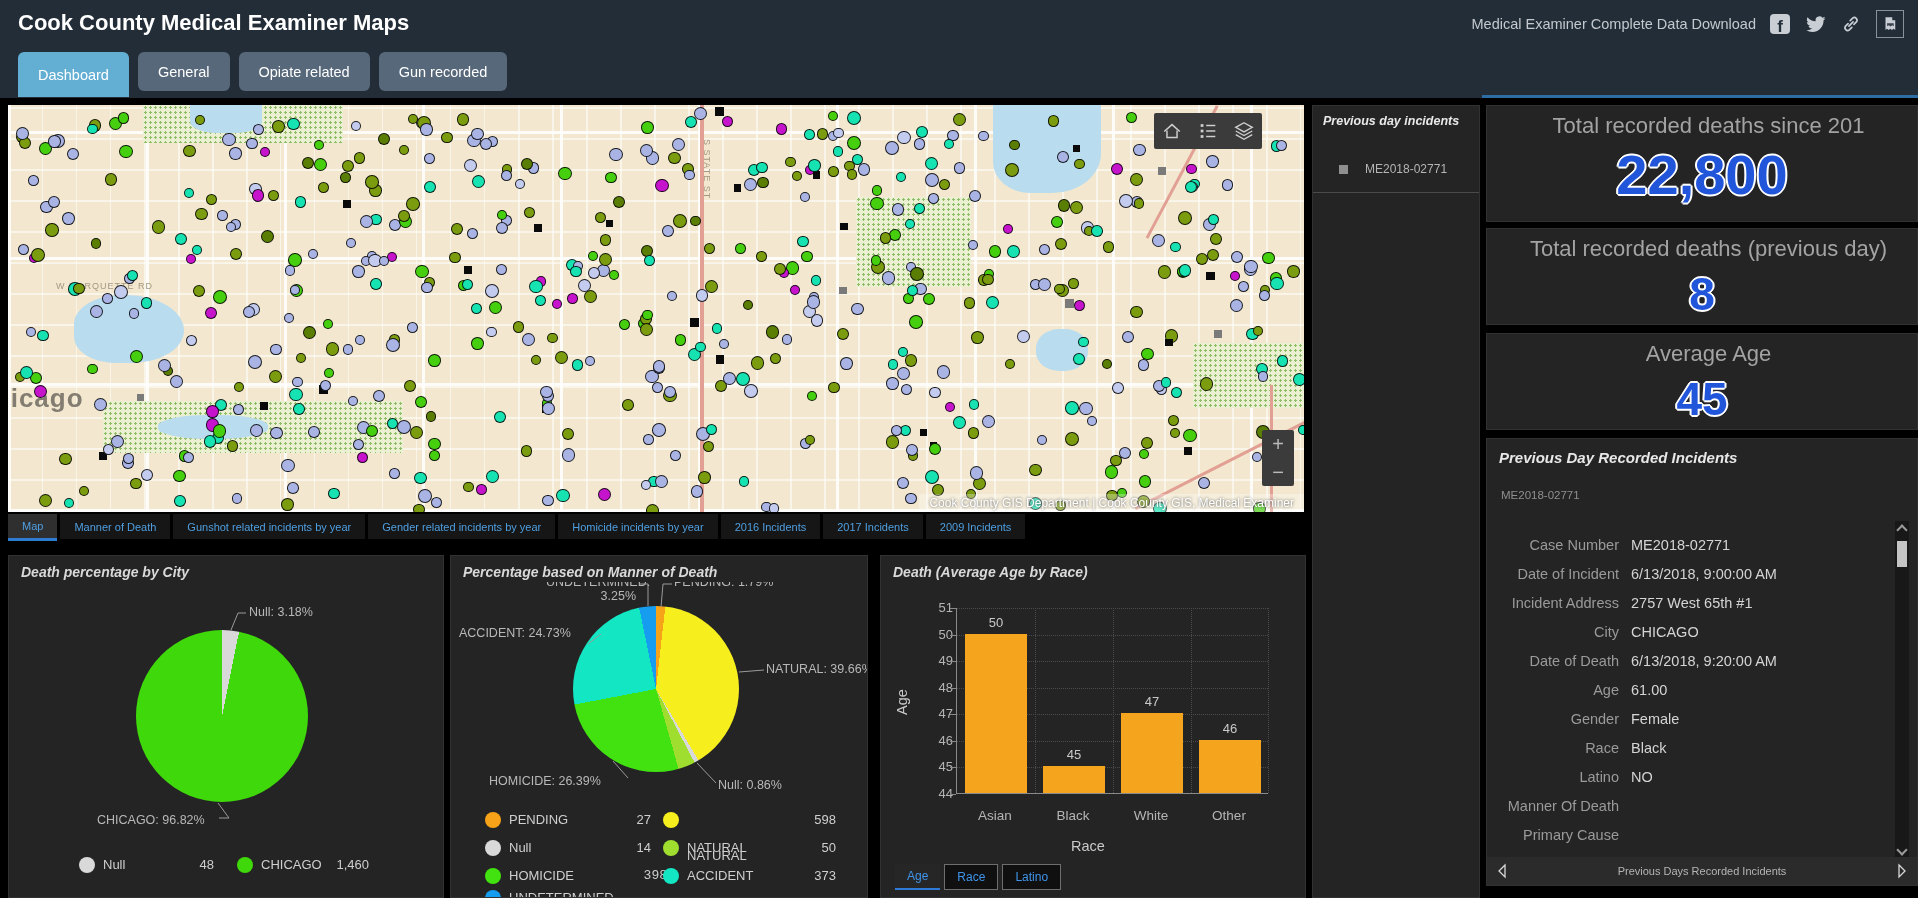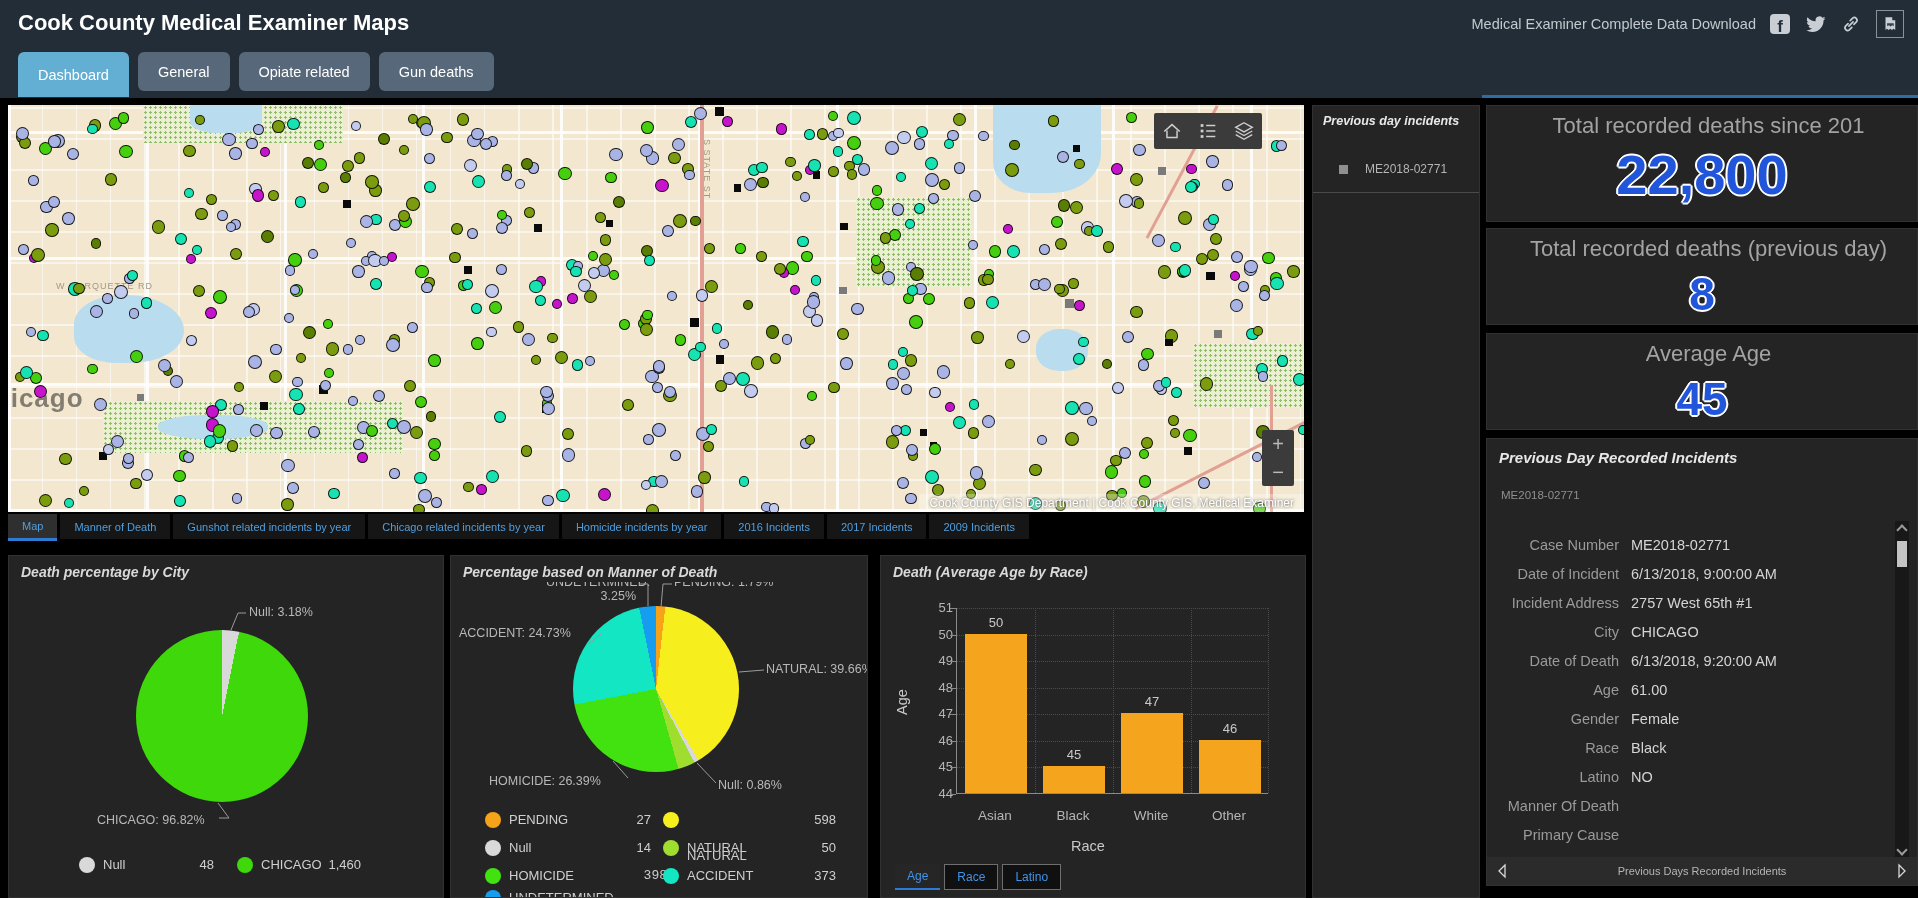--- a/index.html
+++ b/index.html
@@ -145,21 +145,21 @@
         <svg width="18" height="18" viewBox="0 0 24 24">
             <path fill="#c9ced4" d="M6 3h9l4 4v13l-2.2-1.6L14.6 20l-2.2-1.6L10.2 20 8 18.4 6 20zM15 3v4h4z"></path>
             <path fill="#3b434c" d="M8 11h9v4l-2-1.4-2.2 1.6-2.3-1.6L8.4 15z"></path>
           </svg>
       </span>
     </div>
     <div class="nav-tabs">
         <div class="nav-tab active">Dashboard</div>
         <div class="nav-tab">General</div>
         <div class="nav-tab">Opiate related</div>
-        <div class="nav-tab">Gun deaths</div>
+        <div class="nav-tab">Gun recorded</div>
       </div>
   </div>
 
   <div id="map">
     <div class="park" style="left:135px;top:0;width:200px;height:38px"></div>
     <div class="park" style="left:95px;top:296px;width:300px;height:52px"></div>
     <div class="park" style="left:848px;top:92px;width:115px;height:90px"></div>
     <div class="park" style="left:1185px;top:238px;width:111px;height:65px"></div>
     <div class="water" style="left:182px;top:0;width:72px;height:28px;border-radius:0 0 40% 40%"></div>
     <div class="water" style="left:985px;top:0;width:108px;height:88px;border-radius:0 0 45% 35%"></div>
@@ -764,21 +764,21 @@
       <span class="zoom-btn">+</span>
       <span class="zoom-btn">−</span>
     </div>
     <div class="attribution">Cook County GIS Department | Cook County GIS, Medical Examiner</div>
   </div>
 
   <div class="map-tabbar">
       <div class="map-vtab active">Map</div>
       <div class="map-vtab">Manner of Death</div>
       <div class="map-vtab">Gunshot related incidents by year</div>
-      <div class="map-vtab">Chicago related incidents by year</div>
+      <div class="map-vtab">Gender related incidents by year</div>
       <div class="map-vtab">Homicide incidents by year</div>
       <div class="map-vtab">2016 Incidents</div>
       <div class="map-vtab">2017 Incidents</div>
       <div class="map-vtab">2009 Incidents</div>
     </div>
 
   <div id="prevday" class="panel">
     <div class="pd-title">Previous day incidents</div>
     <div class="pd-item">
       <span class="pd-bullet"></span>
@@ -880,21 +880,21 @@
         <polyline points="210,262 220,262 209,247" fill="none" stroke="#9a9a9a" stroke-width="1"></polyline>
       </svg>
       <div class="lg-row" style="left: 70px; top: 300px; width: 195px;">
         <div class="lg-swatch" style="left: 0px; background: rgb(217, 217, 217);"></div>
         <div class="lg-label" style="left: 24px;">Null</div>
         <div class="lg-val" style="left: 75px; width: 60px;">48</div>
       </div>
       <div class="lg-row" style="left: 228px; top: 300px; width: 184px;">
         <div class="lg-swatch" style="left: 0px; background: rgb(63, 216, 10);"></div>
         <div class="lg-label" style="left: 24px;">CHICAGO</div>
-        <div class="lg-val" style="left: 64px; width: 60px;">1,460</div>
+        <div class="lg-val" style="left: 72px; width: 60px;">1,460</div>
       </div>
     </div>
   <div class="panel" id="pie2" style="left:450px;top:555px;width:418px;height:343px">
     <div class="chart-title">Percentage based on Manner of Death</div>
   <div style="position: absolute; left: 0px; top: 26px; right: 0px; height: 225px; overflow: hidden;">
         <div class="pie" style="left: 122px; top: 24px; width: 166px; height: 166px; background: conic-gradient(rgb(246, 163, 25) 0%, rgb(246, 163, 25) 1.79%, rgb(247, 238, 30) 1.79%, rgb(247, 238, 30) 41.45%, rgb(217, 217, 217) 41.45%, rgb(217, 217, 217) 42.31%, rgb(159, 221, 47) 42.31%, rgb(159, 221, 47) 45.62%, rgb(66, 226, 17) 45.62%, rgb(66, 226, 17) 72.01%, rgb(18, 230, 194) 72.01%, rgb(18, 230, 194) 96.74%, rgb(22, 157, 240) 96.74%, rgb(22, 157, 240) 99.99%);"></div>
         <div class="callout" style="left: 223px; top: -7px;">PENDING: 1.79%</div>
         <div class="callout" style="left: 315px; top: 80px;">NATURAL: 39.66%</div>
         <div class="callout" style="left: 267px; top: 196px;">Null: 0.86%</div>
         <div class="callout" style="left: 38px; top: 192px;">HOMICIDE: 26.39%</div>

